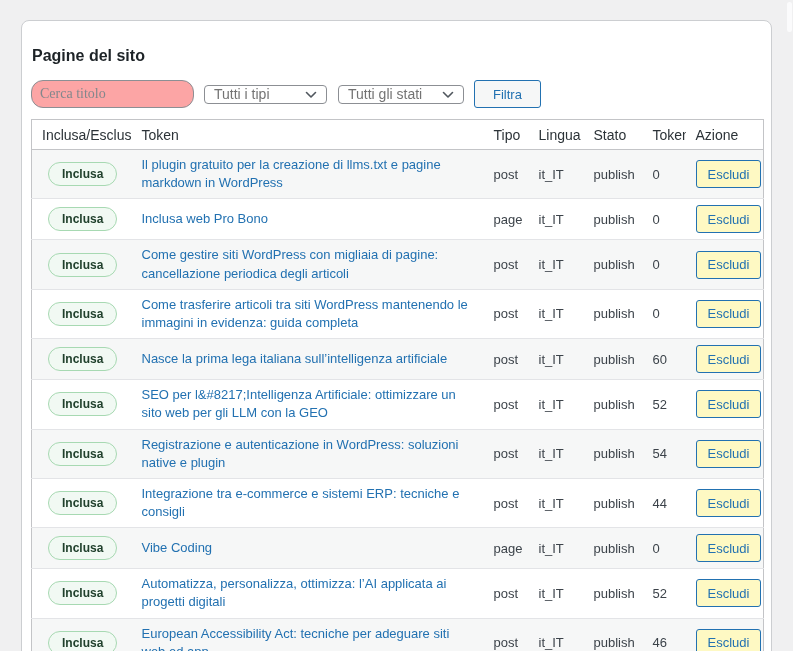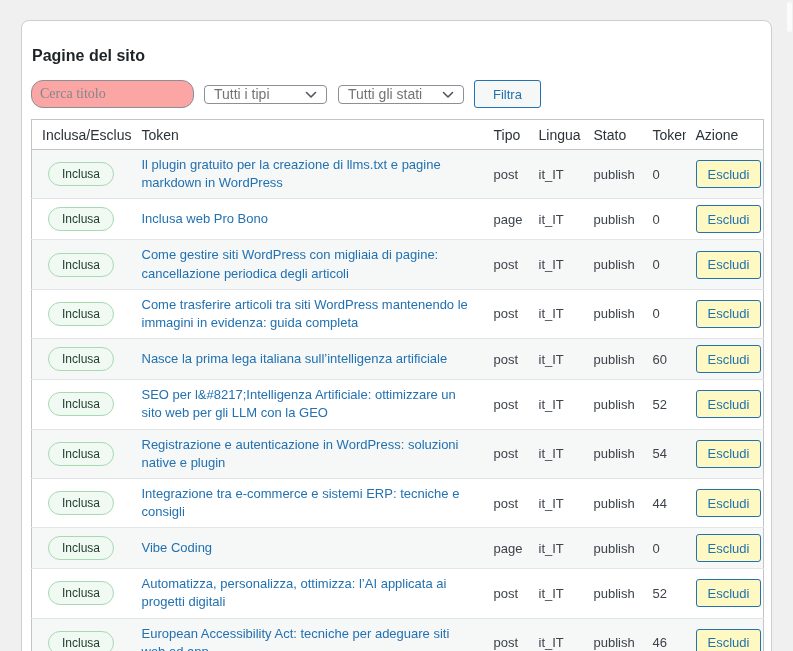--- a/index.html
+++ b/index.html
@@ -104,20 +104,21 @@
   .badge {
     display: inline-block;
     padding: 4px 13px;
     border: 1px solid #a7d9b2;
     border-radius: 14px;
     background: #f1f9f3;
     color: #20402c;
     font-size: 12px;
     margin-left: 6px;
     white-space: nowrap;
+    font-weight: bold;
   }
   .title-link {
     color: #2271b1;
     text-decoration: none;
     line-height: 1.4;
     display: inline-block;
     max-width: 330px;
     cursor: pointer;
   }
   .btn-exclude {

